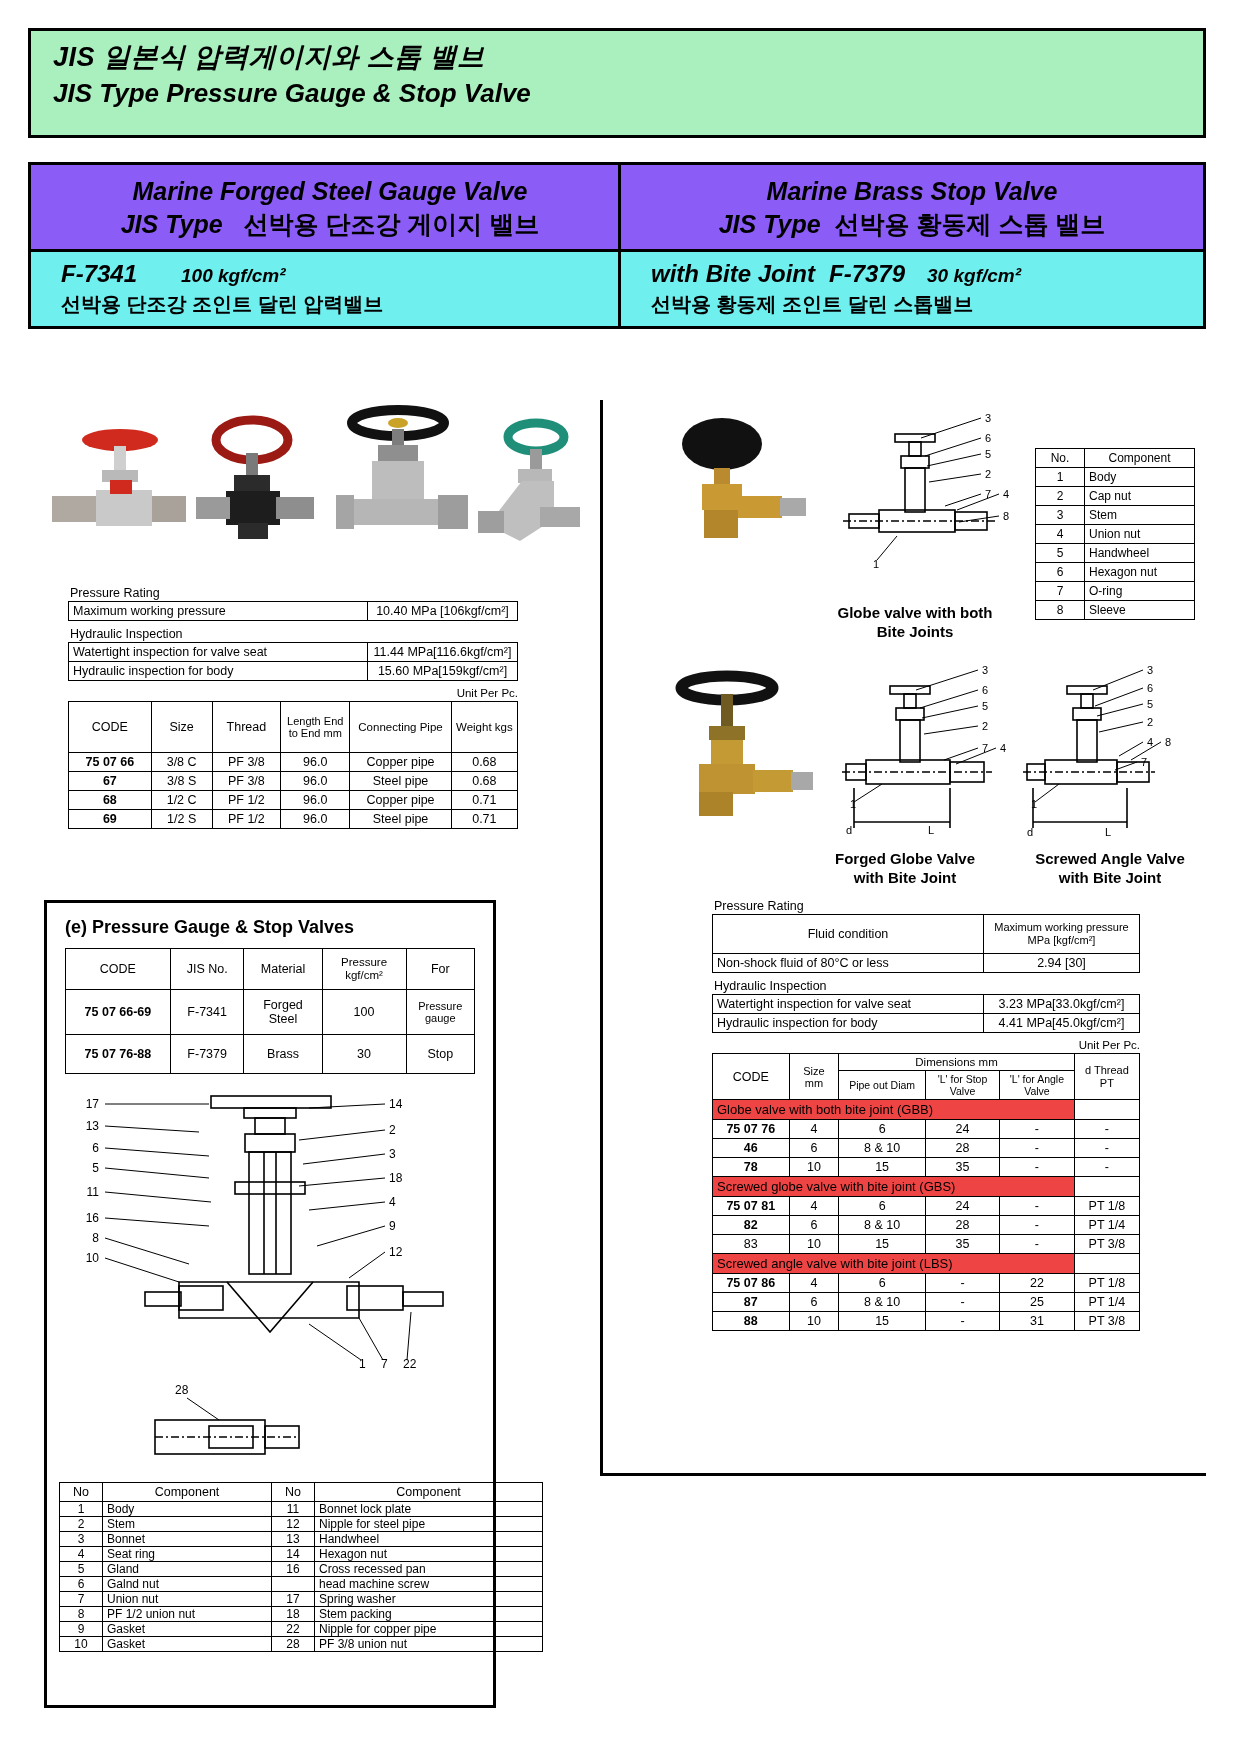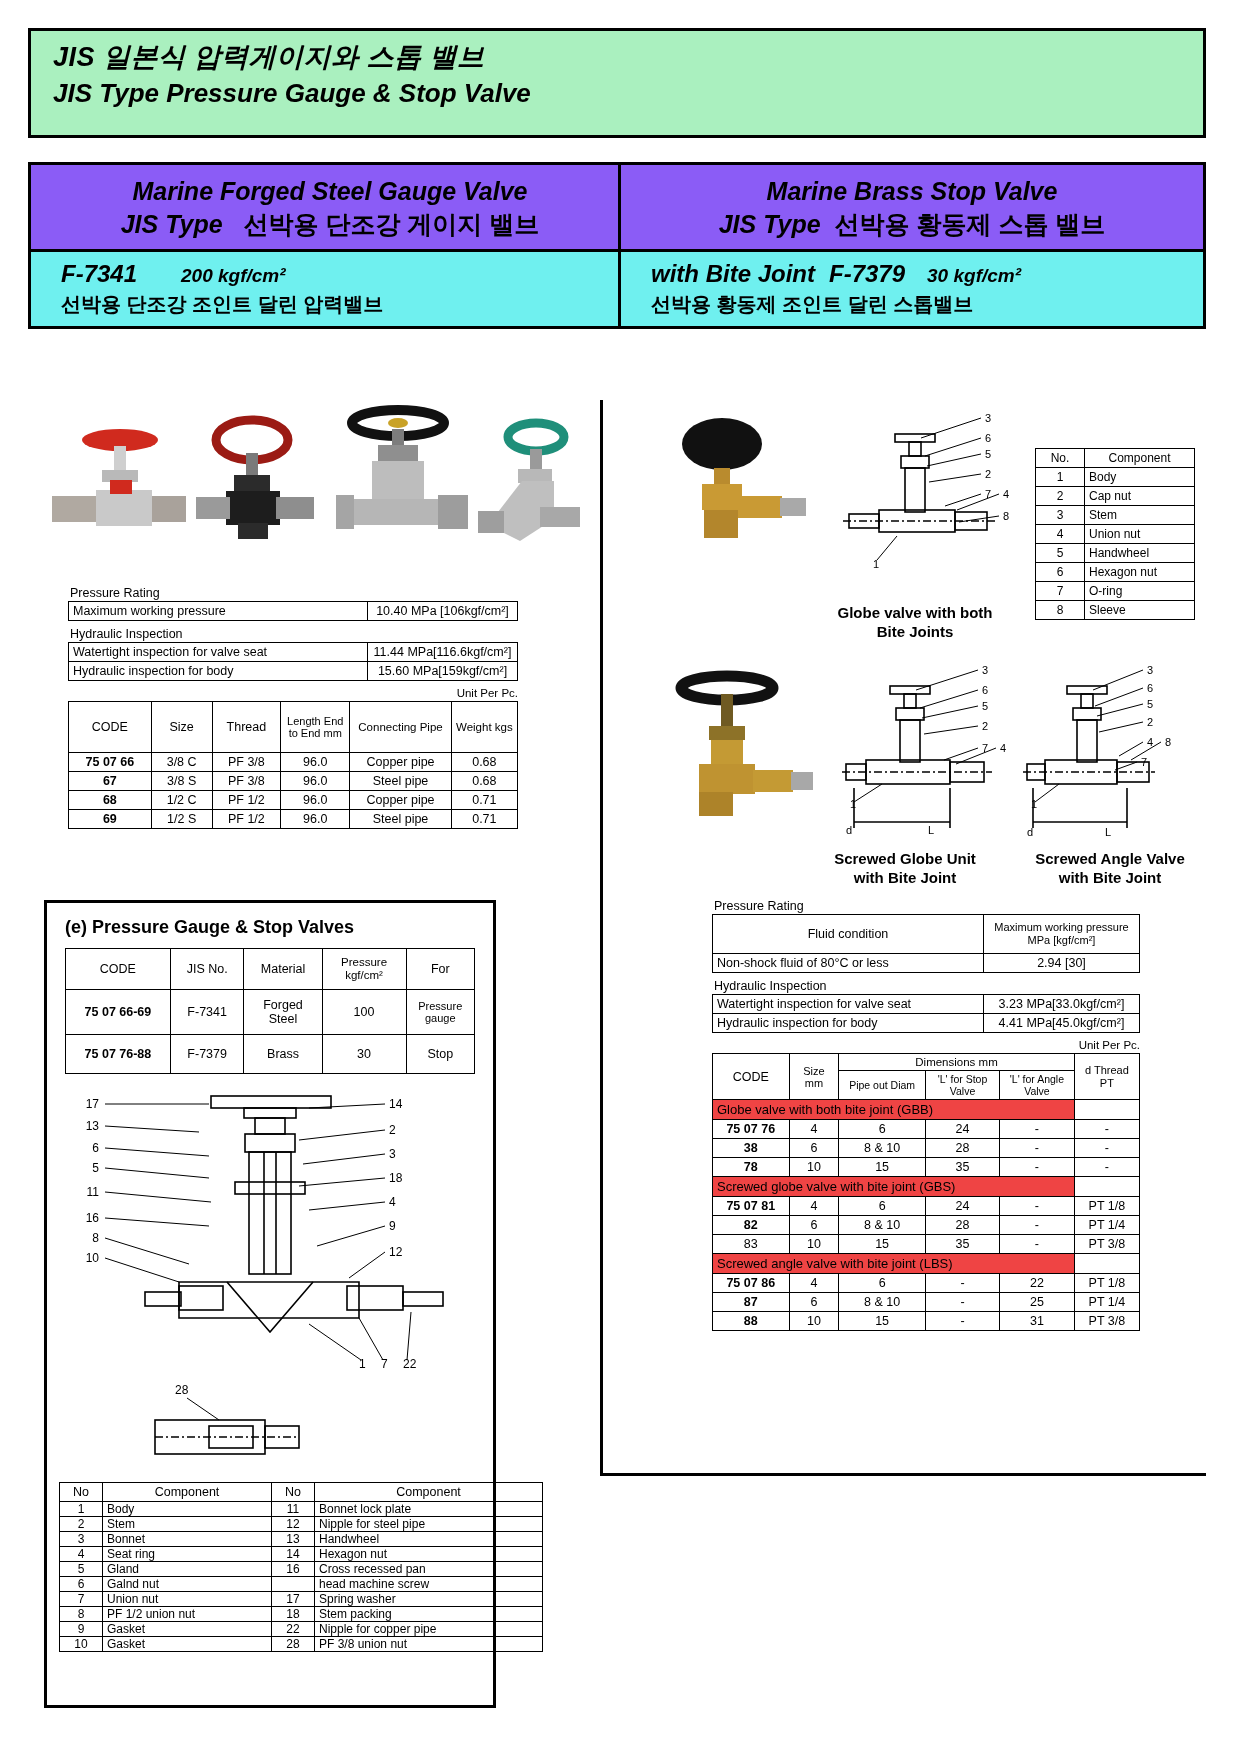--- a/index.html
+++ b/index.html
@@ -97,21 +97,21 @@
     <div class="titlebox">
       <div class="l1">Marine Forged Steel Gauge Valve</div>
       <div class="l2">
         <span>JIS Type</span>
         &nbsp;&nbsp;<span class="kr">선박용 단조강 게이지 밸브</span>
       </div>
     </div>
     <div class="codebox">
       <div class="codeline">
         <span class="code">F-7341</span>
-        <span class="press">200 kgf/cm²</span>
+        <span class="press">100 kgf/cm²</span>
       </div>
       <div class="codeline2">선박용 단조강 조인트 달린 압력밸브</div>
     </div>
   </div>
 
   <div style="position:absolute;left:30px;top:405px;width:580px;height:160px;">
 
     <svg width="150" height="160" style="position:absolute;left:10px;top:5px;">
       <ellipse cx="80" cy="30" rx="38" ry="11" fill="#d02a1e"></ellipse>
       <rect x="74" y="36" width="12" height="26" fill="#cfcfcf"></rect>
@@ -602,21 +602,21 @@
         <rect x="102" y="102" width="32" height="20"></rect>
         <line x1="8" y1="112" x2="140" y2="112" stroke-dasharray="8 3 2 3"></line>
         <line x1="18" y1="128" x2="18" y2="168"></line>
         <line x1="112" y1="128" x2="112" y2="168"></line>
         <line x1="18" y1="162" x2="112" y2="162"></line>
       </g>
     </svg>
   </div>
 
   <div style="position:absolute;left:795px;top:850px;width:220px;" class="diagLabel">
-    <div>Screwed Globe Unit</div>
+    <div>Forged Globe Valve</div>
     <div>with Bite Joint</div>
   </div>
   <div style="position:absolute;left:1000px;top:850px;width:220px;" class="diagLabel">
     <div>Screwed Angle  Valve</div>
     <div>with Bite Joint</div>
   </div>
 
   <div style="position:absolute;left:712px;top:898px;width:428px;">
     <div class="cap">Pressure Rating</div>
     <table class="tbl" style="width:428px;">
@@ -666,21 +666,21 @@
       </tr>
       <tr>
             <td class="ctr" style="font-weight:bold">75 07 76</td>
             <td class="ctr">4</td>
             <td class="ctr">6</td>
             <td class="ctr">24</td>
             <td class="ctr">-</td>
             <td class="ctr">-</td>
           </tr>
       <tr>
-            <td class="ctr" style="font-weight:bold">38</td>
+            <td class="ctr" style="font-weight:bold">46</td>
             <td class="ctr">6</td>
             <td class="ctr">8 &amp; 10</td>
             <td class="ctr">28</td>
             <td class="ctr">-</td>
             <td class="ctr">-</td>
           </tr>
       <tr>
             <td class="ctr" style="font-weight:bold">78</td>
             <td class="ctr">10</td>
             <td class="ctr">15</td>

